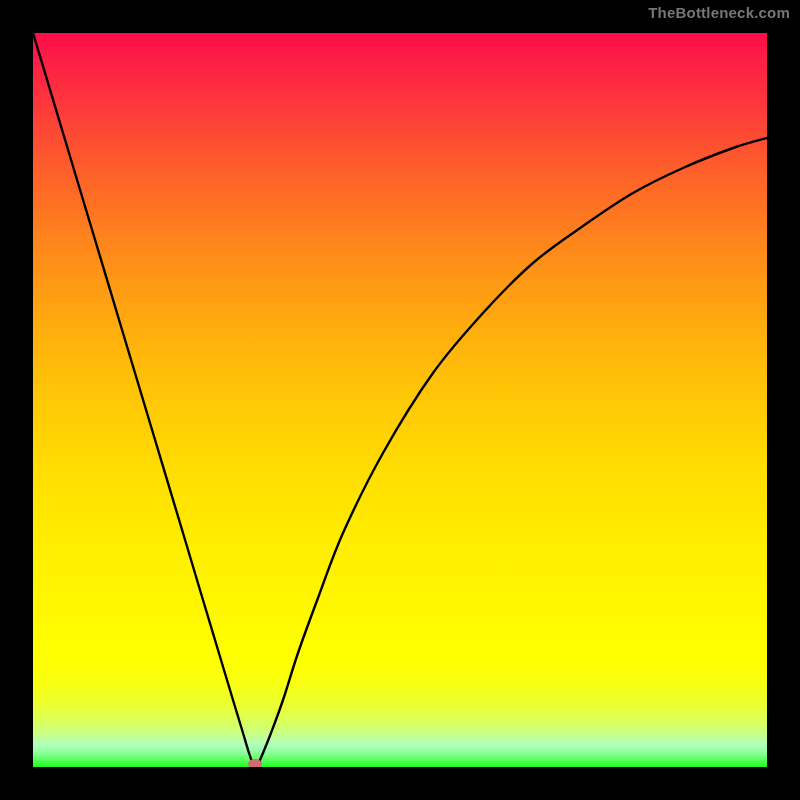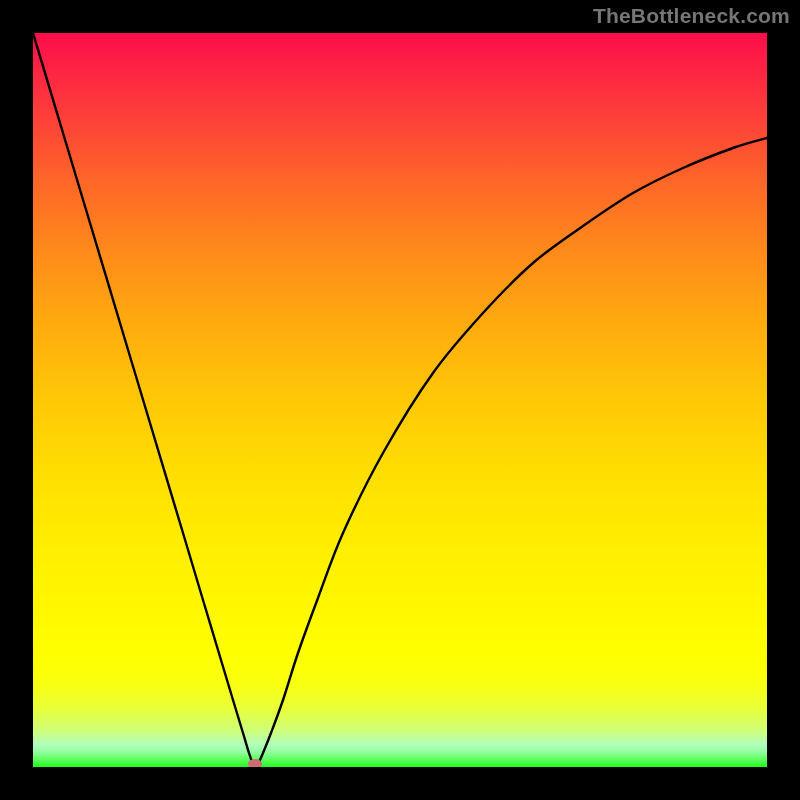--- a/index.html
+++ b/index.html
@@ -52,21 +52,21 @@
       #8fff9c 98%,
       #5bff5c 99%,
       #1dff1d 100%
     );
   }
   .watermark {
     position: absolute;
     top: 4px;
     right: 10px;
     font-family: Arial, Helvetica, sans-serif;
-    font-size: 21px;
+    font-size: 15px;
     font-weight: bold;
     color: #767676;
     letter-spacing: 0.2px;
     margin-left: 28px;
   }
   svg.curve {
     position: absolute;
     left: 0;
     top: 0;
     width: 734px;

